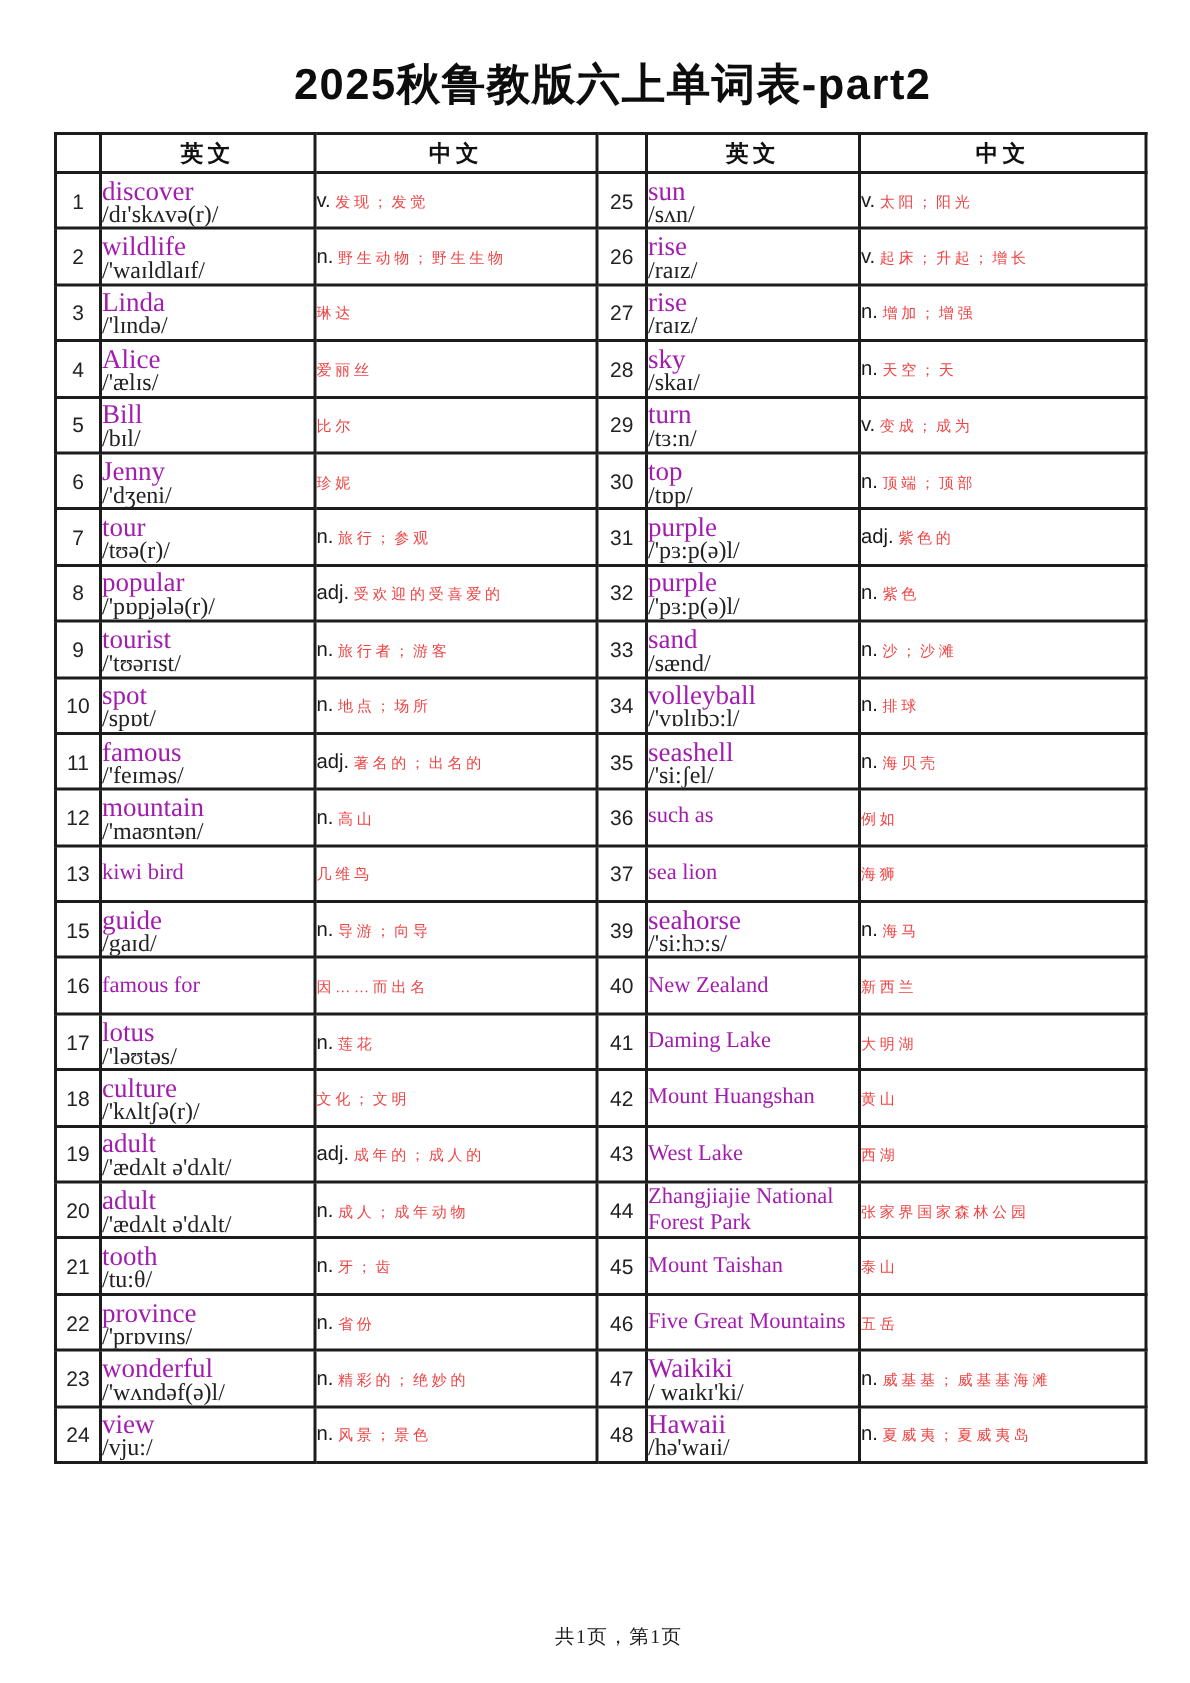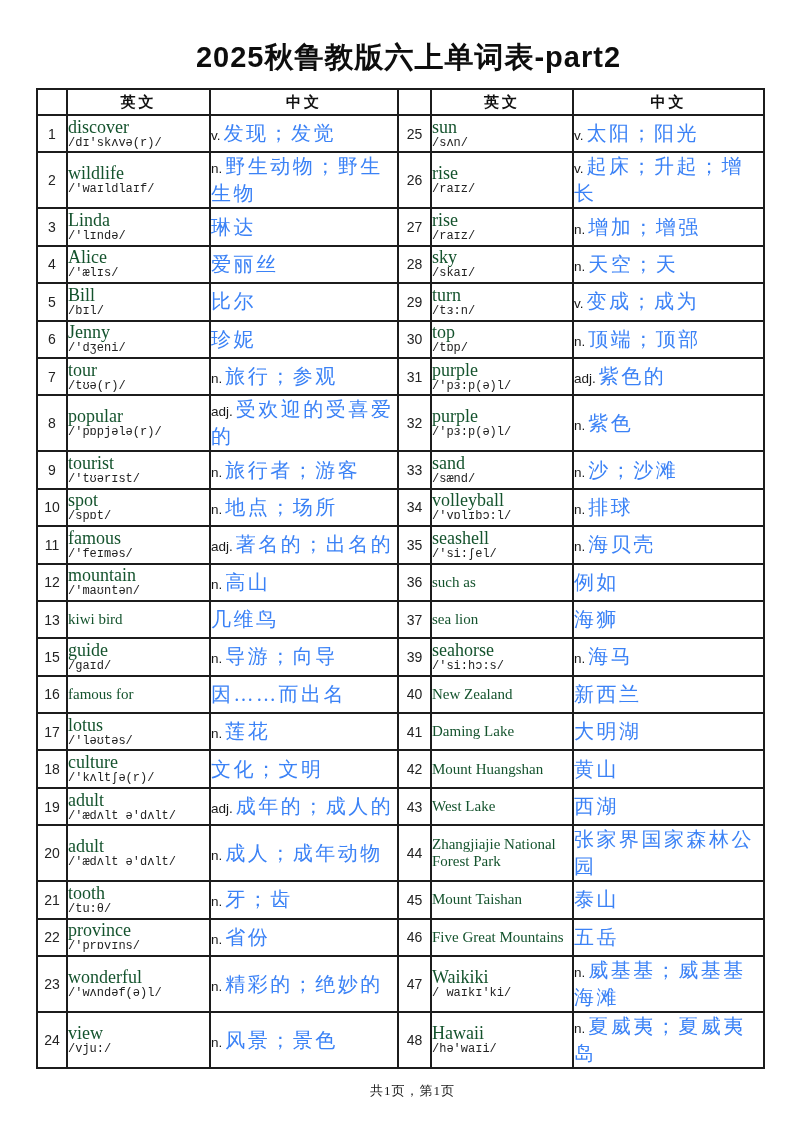--- a/index.html
+++ b/index.html
@@ -50,41 +50,41 @@
     text-align: center;
     font-family: "Liberation Sans", sans-serif;
     font-size: 14px;
     color: #222;
   }
   td.en { padding: 1px 2px 1px 5px; }
   .word {
     font-family: "Liberation Serif", serif;
     font-size: 18px;
     line-height: 19px;
-    color: #14532d;
+    color: #a21caf;
   }
   .word.phrase { font-size: 15px; line-height: 17px; }
   .ipa {
-    font-family: Liberation Mono, monospace;
-    font-size: 12px;
+    font-family: Liberation Serif, serif;
+    font-size: 16px;
     line-height: 13px;
     color: #222;
     letter-spacing: 0;
   }
   td.zh { padding: 1px 2px 1px 7px; }
   .pos {
     font-family: "Liberation Sans", sans-serif;
     font-size: 13.5px;
     color: #1a1a1a;
     margin-right: 3px;
   }
   .meaning {
-    font-size: 20px;
+    font-size: 10px;
     letter-spacing: 2.5px;
-    color: #3b82f6;
+    color: #ef4444;
   }
   .footer {
     position: absolute;
     left: 16px;
     top: 1082px;
     width: 100%;
     text-align: center;
     font-size: 13px;
     letter-spacing: 1px;
     color: #1a1a1a;

